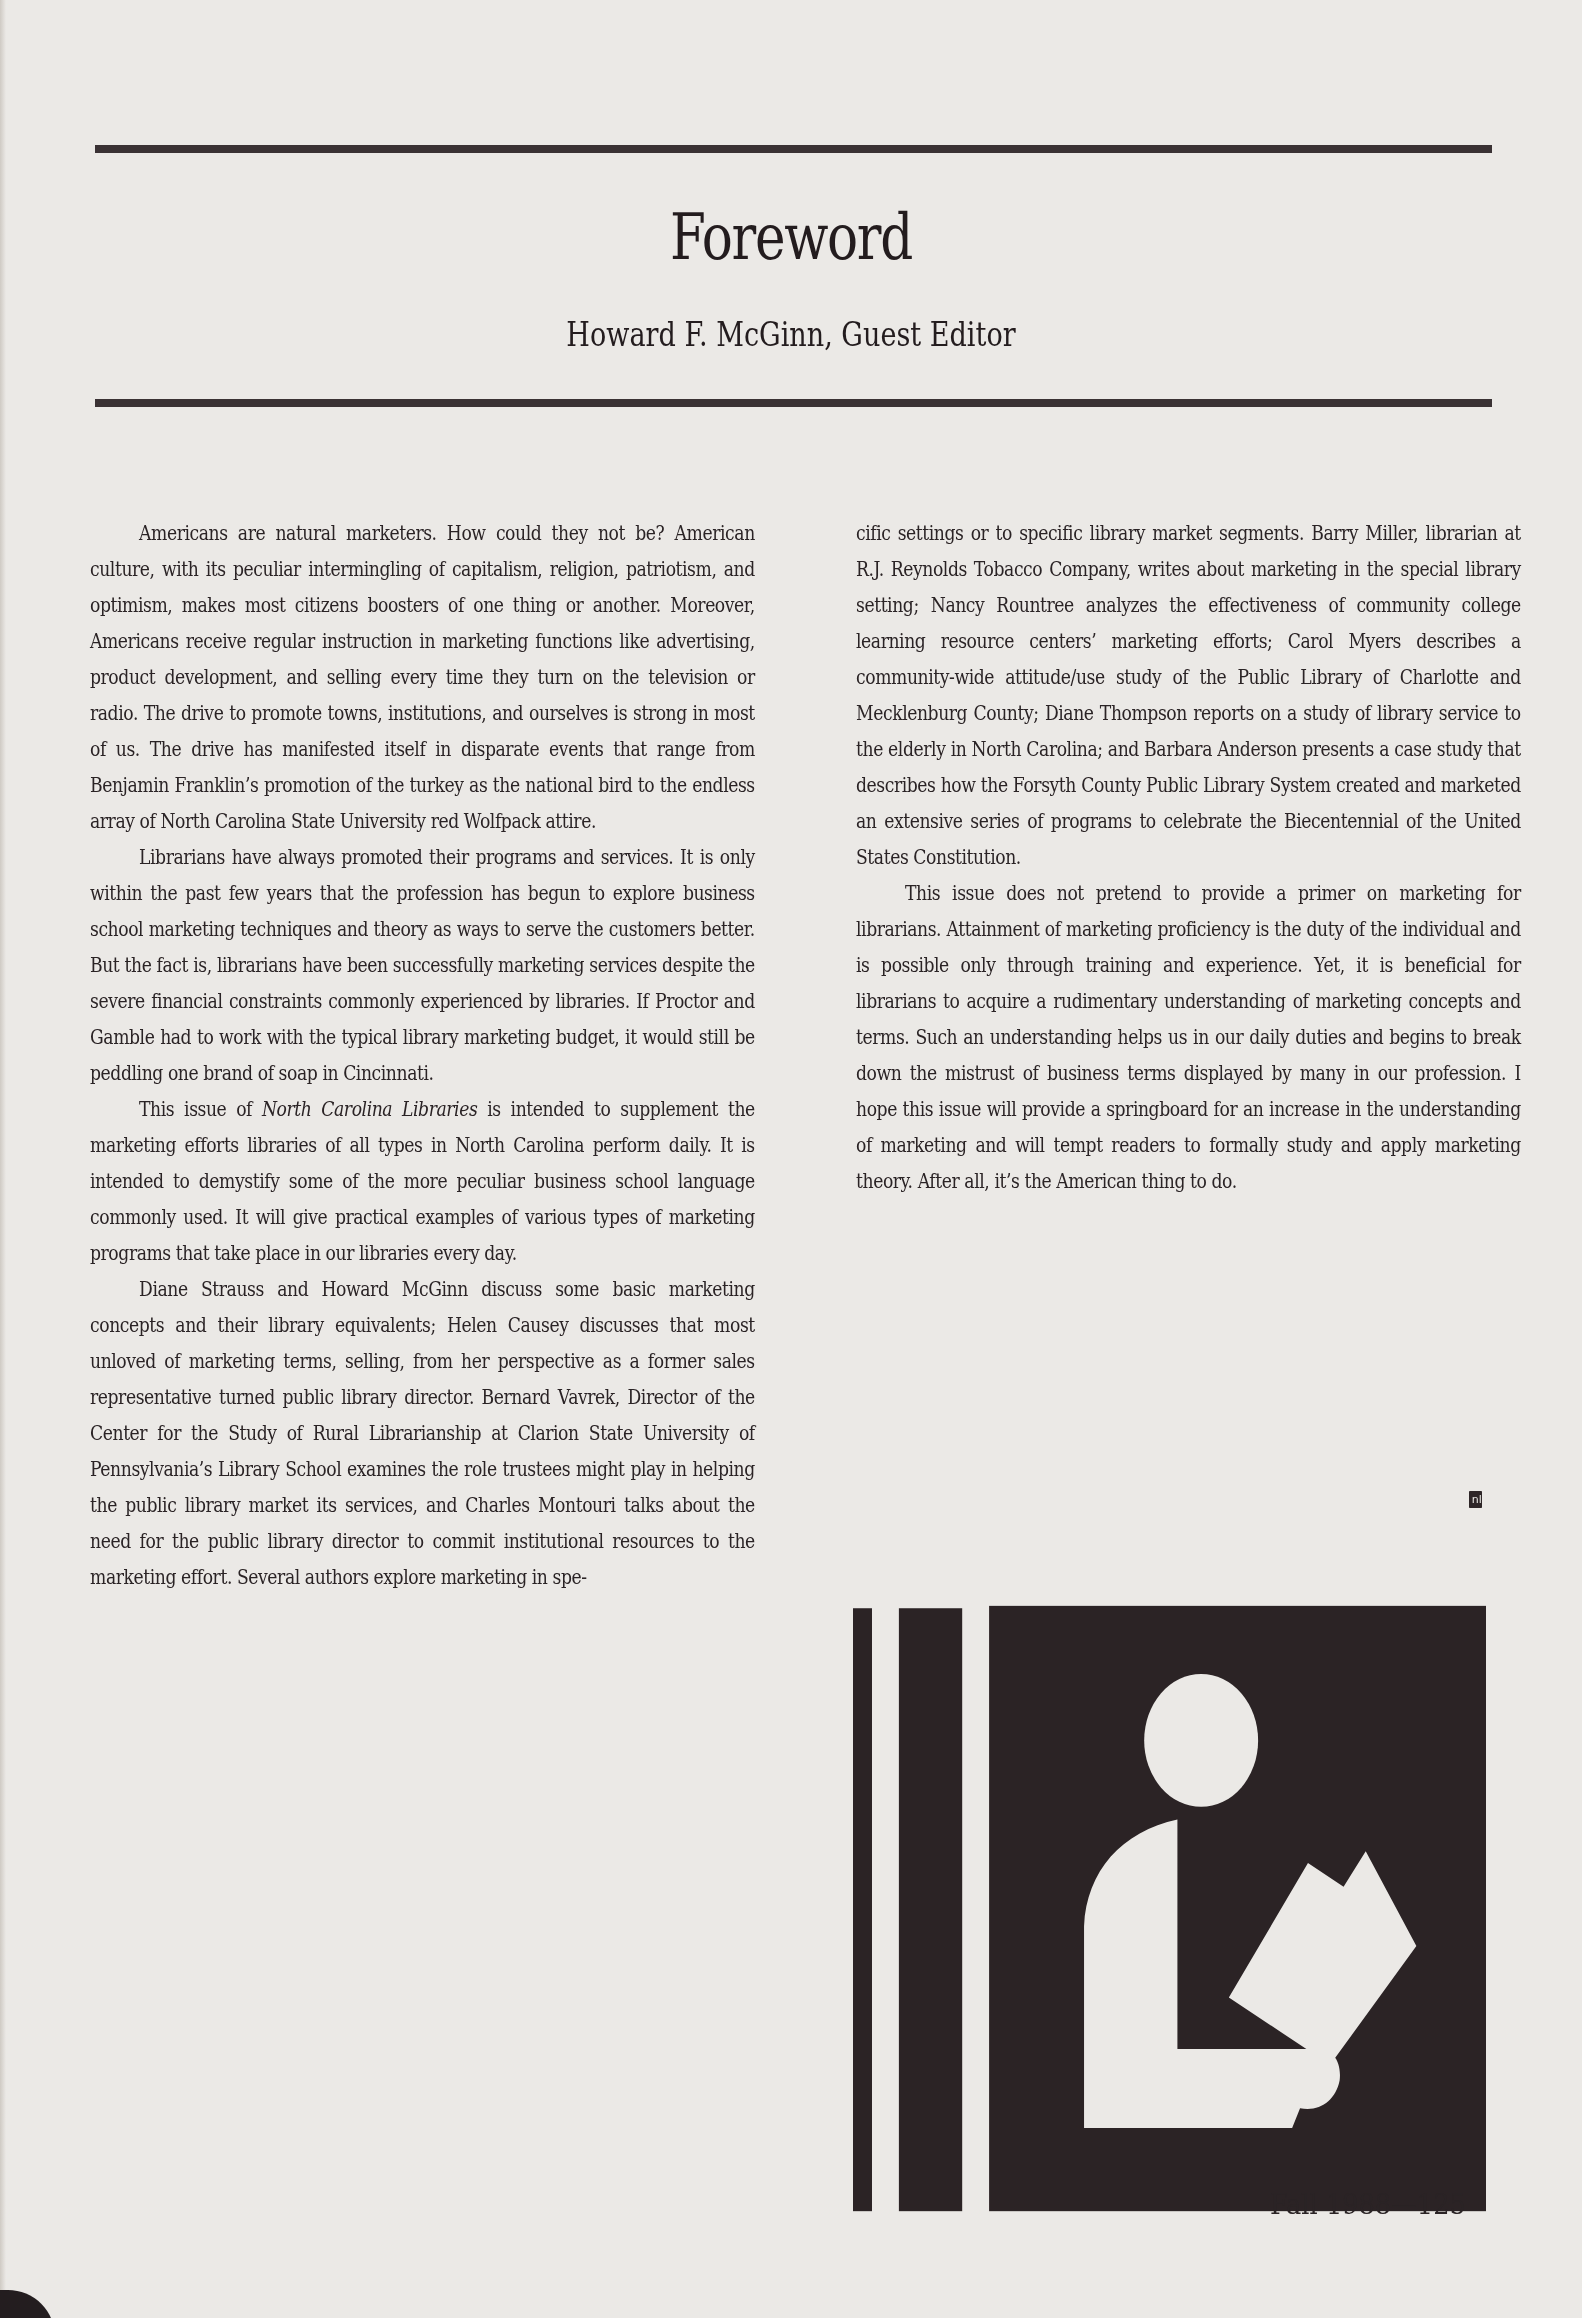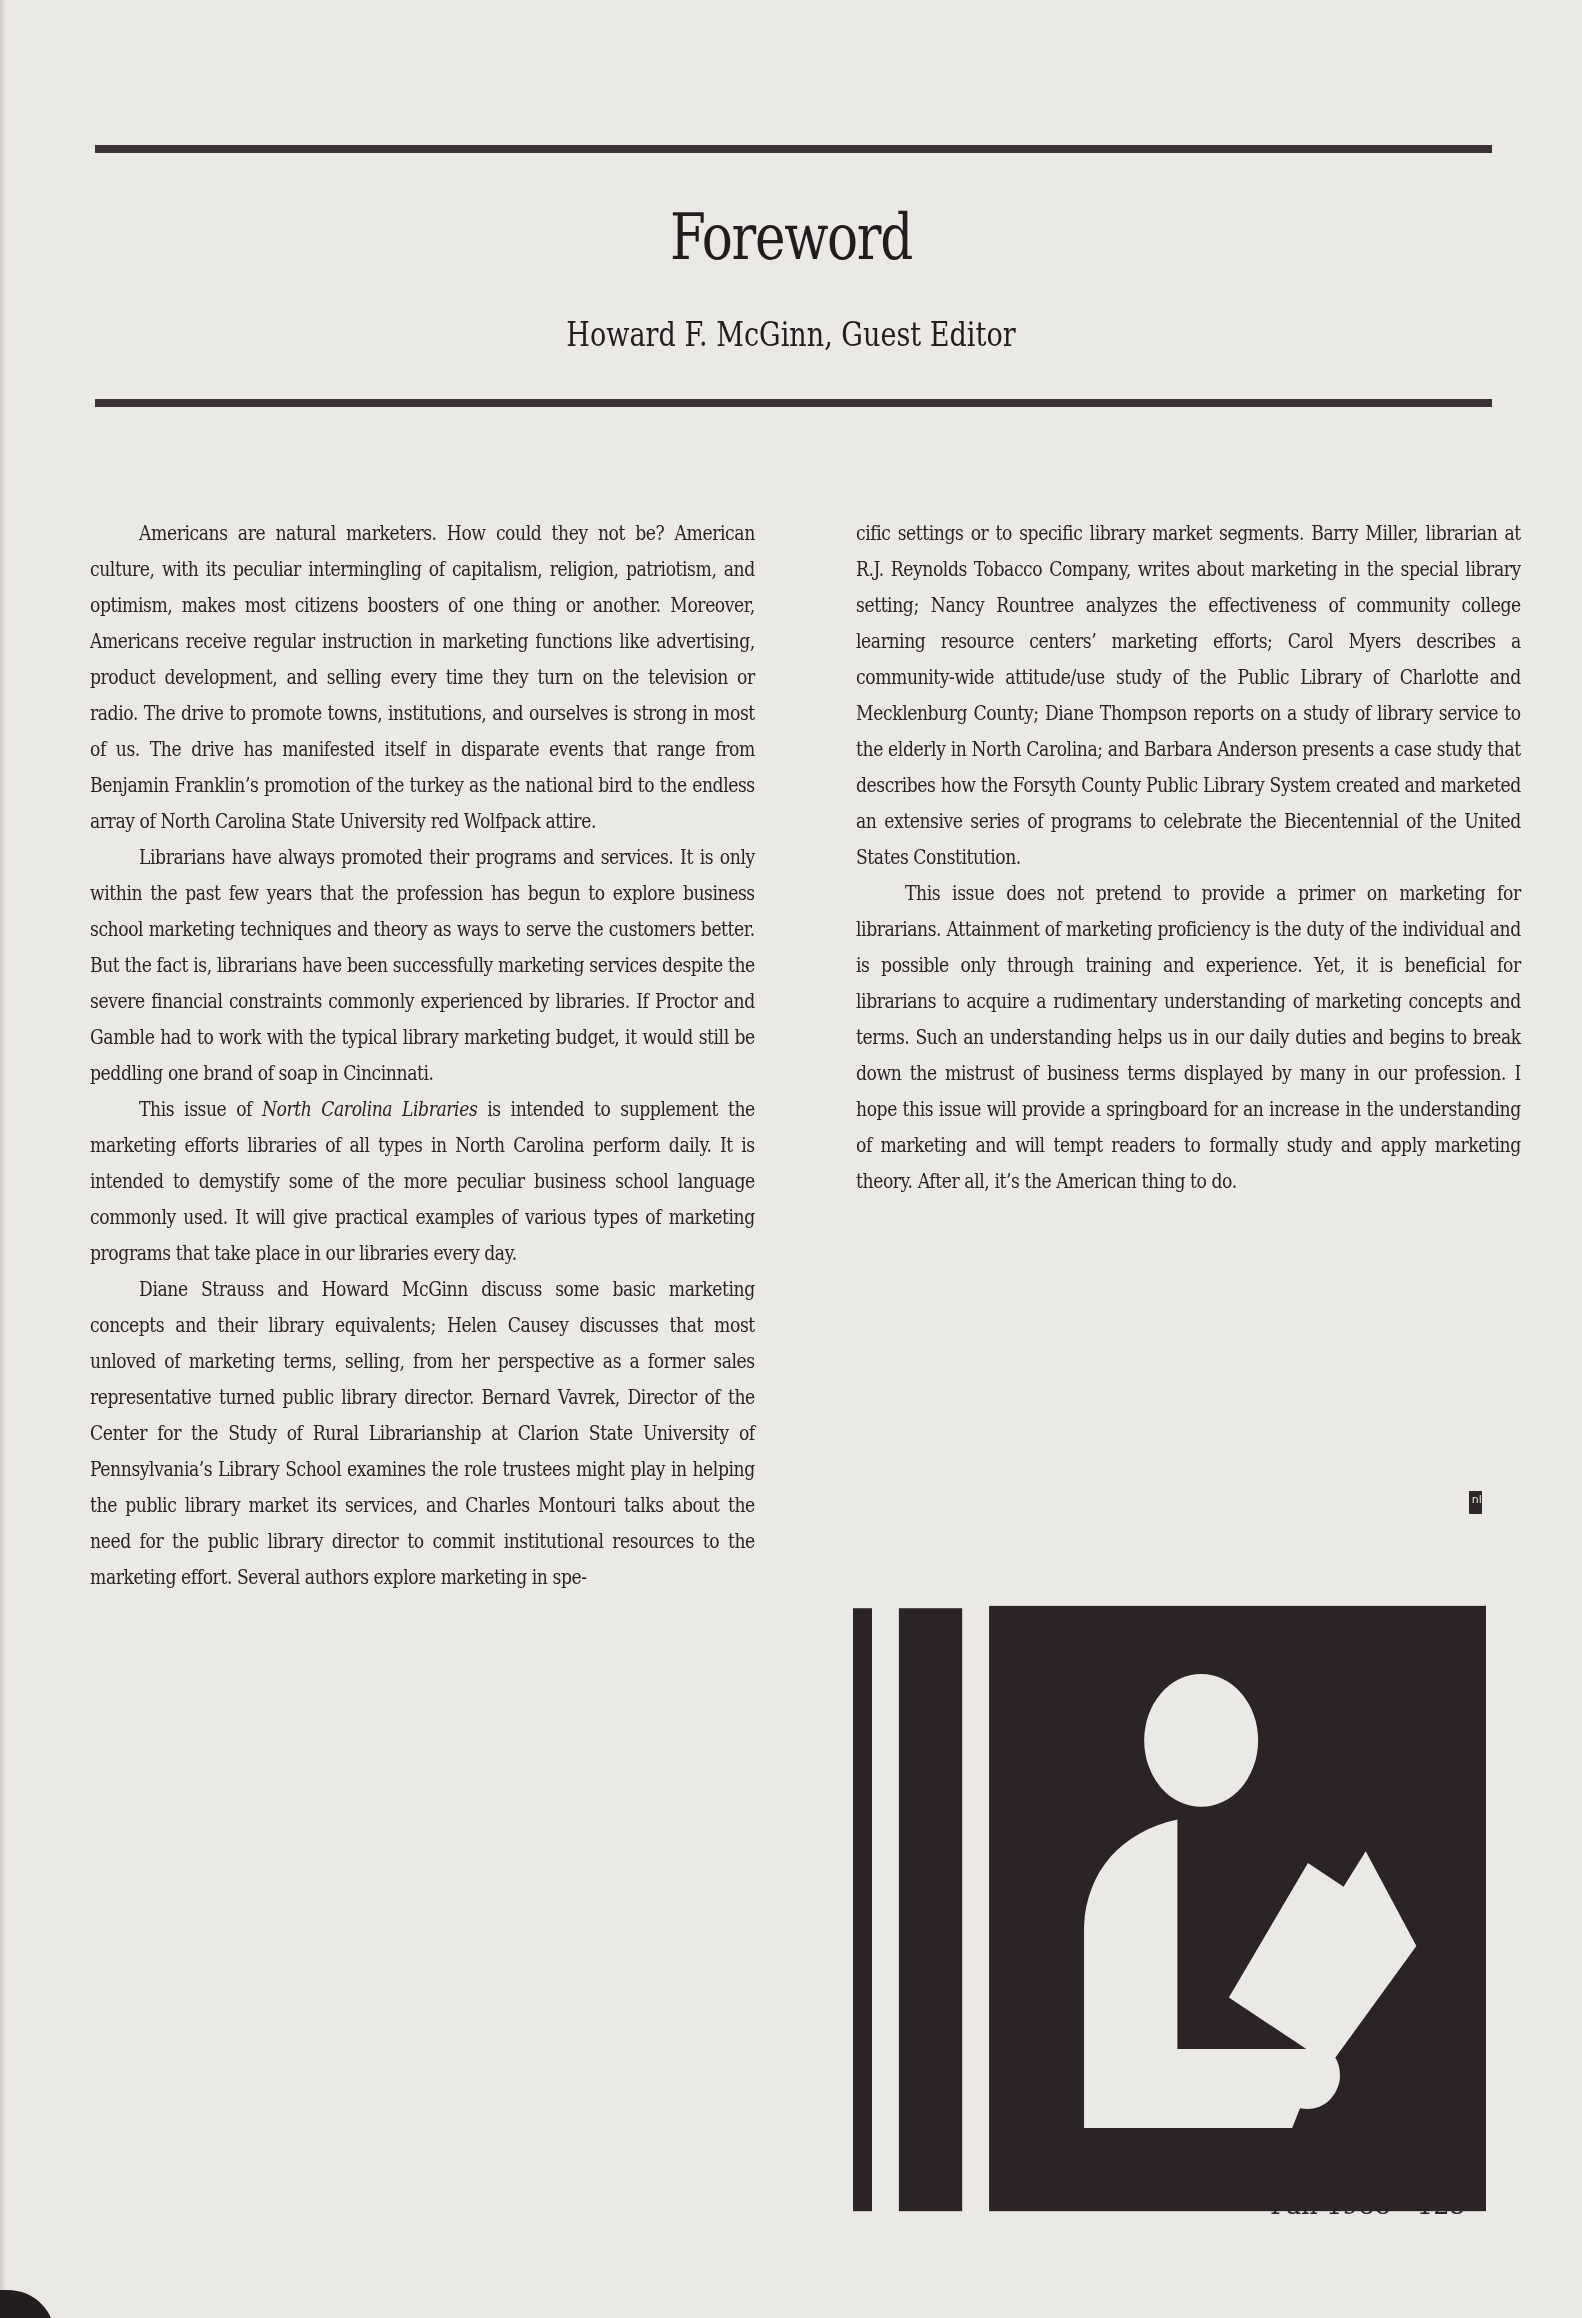--- a/index.html
+++ b/index.html
@@ -50,21 +50,21 @@
     margin-top: 44px;
   }
   .column.left { left: 90px; }
   .column.right { left: 856px; }
   .column p { margin: 0; text-indent: 0; transform-origin: 0 0; }
   .column p.indent { text-indent: 57px; }
   .column .inner { transform: scaleX(0.86); transform-origin: 0 0; width: 773px; }
   .column em { font-style: italic; }
 
   .end-mark {
-    position: absolute; left: 1469px; top: 1491px; width: 12.7px; height: 23px;
+    position: absolute; left: 1469px; top: 1491px; width: 12.7px; height: 17px;
     background: #2e2628; color: #ebe9e6;
     font-family: "DejaVu Sans", sans-serif; font-size: 11px; line-height: 17.4px;
     text-align: right; border-radius: 0.8px;
   }
 
   .logo {
     position: absolute; left: 845px; top: 1594px; width: 649px; height: 633px;
   }
 
   .footer {

